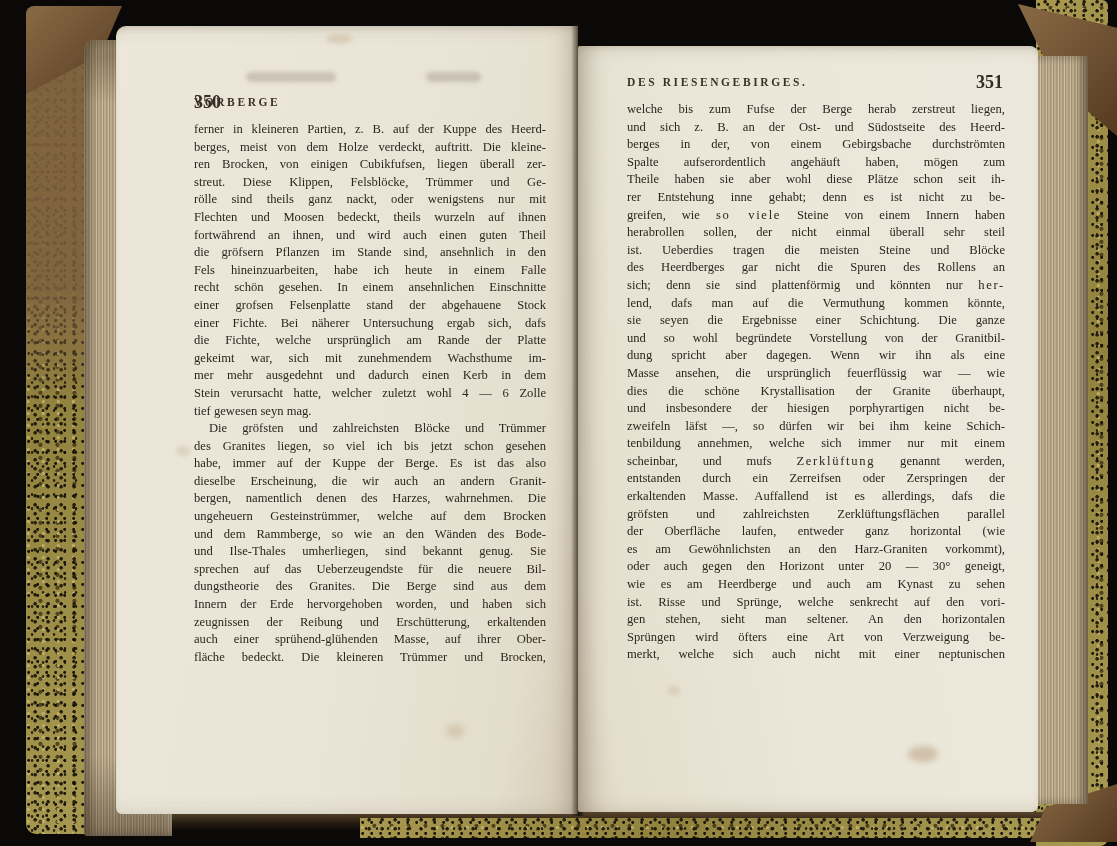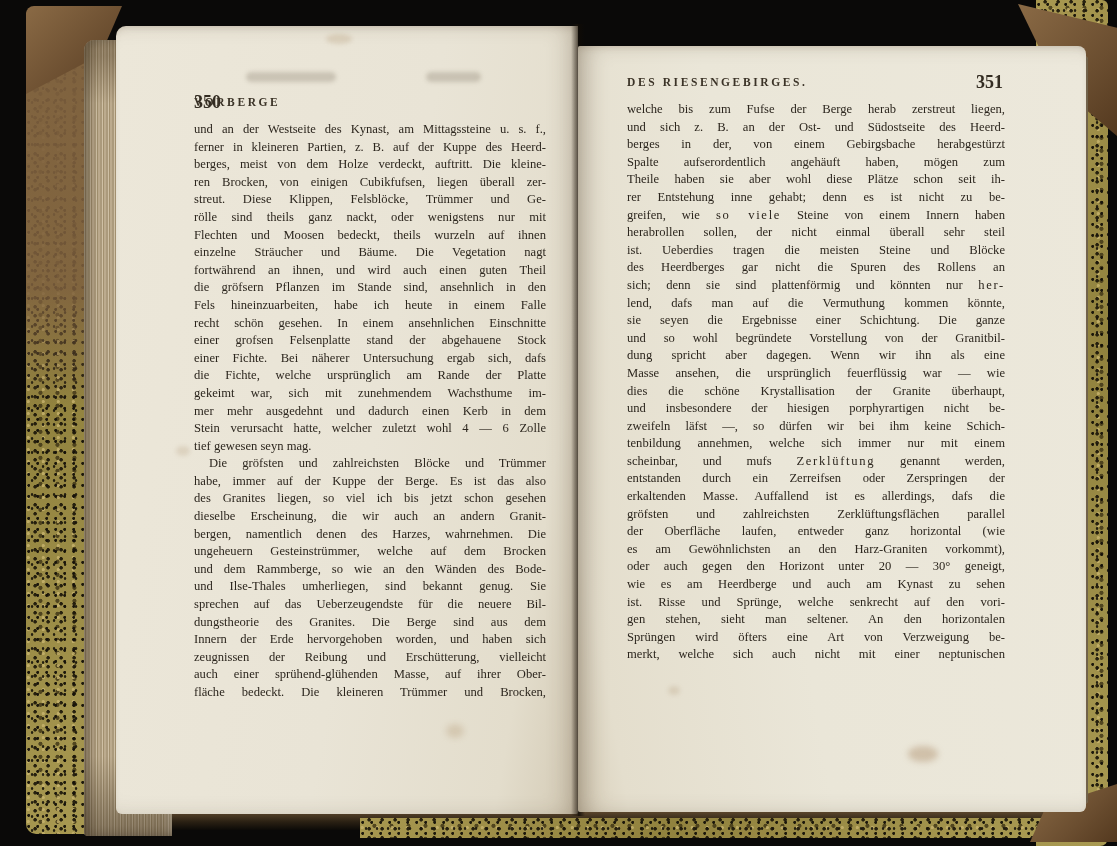--- a/index.html
+++ b/index.html
@@ -56,21 +56,20 @@
     left:116px;top:26px;width:462px;height:788px;
     border-radius:10px 0 2px 6px;
     background:linear-gradient(100deg,#ece7d9 0%,#e9e4d6 55%,#e3ddcc 86%,#d4cbb6 99%);
     box-shadow:inset -14px 0 26px -10px rgba(70,50,28,.38), inset 0 4px 10px -6px rgba(90,70,40,.35);
   }
   .page-right{
     left:578px;top:46px;width:460px;height:766px;
     border-radius:2px 8px 6px 2px;
     background:linear-gradient(260deg,#ece8db 0%,#eae6d8 60%,#e4decd 92%,#d8cfba 100%);
     box-shadow:inset 14px 0 26px -10px rgba(70,50,28,.42), inset 0 4px 10px -6px rgba(90,70,40,.3);
-    padding-left:48px;
   }
   .gutter{position:absolute;left:571px;top:24px;width:14px;height:792px;
     background:linear-gradient(90deg, rgba(40,28,14,0) 0%, rgba(30,22,12,.55) 45%, rgba(15,11,6,.85) 55%, rgba(40,28,14,0) 100%);}
 
   
   .text-block{position:absolute;}
   .page-left  .text-block{left:78px;top:42px;width:352px;margin-top:24px;}
   .page-right .text-block{left:49px;top:26px;width:378px;}
 
   .header{position:relative;height:20px;}
@@ -113,71 +112,69 @@
     <div class="ghost" style="left:310px;top:46px;width:55px;"></div>
     <div class="spot" style="left:210px;top:8px;width:26px;height:10px;background:rgba(150,110,60,.18);filter:blur(2px);"></div>
     <div class="spot" style="left:330px;top:698px;width:18px;height:14px;background:rgba(150,110,60,.2);filter:blur(3px);"></div>
     <div class="spot" style="left:60px;top:420px;width:14px;height:10px;background:rgba(140,100,55,.15);filter:blur(2px);"></div>
     <div class="text-block">
       <div class="header">
         <span class="pageno">350</span>
         <span class="running-head">VORBERGE</span>
       </div>
       <div class="body">
-          <div class="line"><span>und an der Westseite des Kynast, am Mittagssteine u. s. f.,</span></div>
           <div class="line"><span>ferner in kleineren Partien, z. B. auf der Kuppe des Heerd-</span></div>
           <div class="line"><span>berges, meist von dem Holze verdeckt, auftritt.  Die kleine-</span></div>
           <div class="line"><span>ren Brocken, von einigen Cubikfufsen, liegen überall zer-</span></div>
           <div class="line"><span>streut.  Diese Klippen, Felsblöcke, Trümmer und Ge-</span></div>
           <div class="line"><span>rölle sind theils ganz nackt, oder wenigstens nur mit</span></div>
           <div class="line"><span>Flechten und Moosen bedeckt, theils wurzeln auf ihnen</span></div>
-          <div class="line"><span>einzelne Sträucher und Bäume.  Die Vegetation nagt</span></div>
           <div class="line"><span>fortwährend an ihnen, und wird auch einen guten Theil</span></div>
           <div class="line"><span>die gröfsern Pflanzen im Stande sind, ansehnlich in den</span></div>
           <div class="line"><span>Fels hineinzuarbeiten, habe ich heute in einem Falle</span></div>
           <div class="line"><span>recht schön gesehen.  In einem ansehnlichen Einschnitte</span></div>
           <div class="line"><span>einer grofsen Felsenplatte stand der abgehauene Stock</span></div>
           <div class="line"><span>einer Fichte.  Bei näherer Untersuchung ergab sich, dafs</span></div>
           <div class="line"><span>die Fichte, welche ursprünglich am Rande der Platte</span></div>
           <div class="line"><span>gekeimt war, sich mit zunehmendem Wachsthume im-</span></div>
           <div class="line"><span>mer mehr ausgedehnt und dadurch einen Kerb in dem</span></div>
           <div class="line"><span>Stein verursacht hatte, welcher zuletzt wohl 4 — 6 Zolle</span></div>
           <div class="line end"><span>tief gewesen seyn mag.</span></div>
           <div class="line indent"><span>Die gröfsten und zahlreichsten Blöcke und Trümmer</span></div>
+          <div class="line"><span>des Granites liegen, so viel ich bis jetzt schon gesehen</span></div>
           <div class="line"><span>habe, immer auf der Kuppe der Berge.  Es ist das also</span></div>
-          <div class="line"><span>des Granites liegen, so viel ich bis jetzt schon gesehen</span></div>
           <div class="line"><span>dieselbe Erscheinung, die wir auch an andern Granit-</span></div>
           <div class="line"><span>bergen, namentlich denen des Harzes, wahrnehmen.  Die</span></div>
           <div class="line"><span>ungeheuern Gesteinstrümmer, welche auf dem Brocken</span></div>
           <div class="line"><span>und dem Rammberge, so wie an den Wänden des Bode-</span></div>
           <div class="line"><span>und Ilse-Thales umherliegen, sind bekannt genug.  Sie</span></div>
           <div class="line"><span>sprechen auf das Ueberzeugendste für die neuere Bil-</span></div>
           <div class="line"><span>dungstheorie des Granites.  Die Berge sind aus dem</span></div>
           <div class="line"><span>Innern der Erde hervorgehoben worden, und haben sich</span></div>
-          <div class="line"><span>zeugnissen der Reibung und Erschütterung, vielleicht</span></div>
+          <div class="line"><span>zeugnissen der Reibung und Erschütterung, erkaltenden</span></div>
           <div class="line"><span>auch einer sprühend-glühenden Masse, auf ihrer Ober-</span></div>
           <div class="line"><span>fläche bedeckt.  Die kleineren Trümmer und Brocken,</span></div>
         </div>
     </div>
   </div>
 
   <div class="gutter"></div>
 
   <div class="page page-right">
     <div class="spot" style="left:330px;top:700px;width:30px;height:16px;background:rgba(140,95,45,.28);filter:blur(3px);"></div>
     <div class="spot" style="left:90px;top:640px;width:12px;height:9px;background:rgba(140,100,55,.15);filter:blur(2px);"></div>
     <div class="text-block">
       <div class="header">
         <span class="running-head">DES RIESENGEBIRGES.</span>
         <span class="pageno">351</span>
       </div>
       <div class="body">
           <div class="line"><span>welche bis zum Fufse der Berge herab zerstreut liegen,</span></div>
           <div class="line"><span>und sich z. B. an der Ost- und Südostseite des Heerd-</span></div>
-          <div class="line"><span>berges in der, von einem Gebirgsbache herabgestürzt</span></div>
+          <div class="line"><span>berges in der, von einem Gebirgsbache durchströmten</span></div>
           <div class="line"><span>Spalte aufserordentlich angehäuft haben, mögen zum</span></div>
           <div class="line"><span>Theile haben sie aber wohl diese Plätze schon seit ih-</span></div>
           <div class="line"><span>rer Entstehung inne gehabt; denn es ist nicht zu be-</span></div>
           <div class="line"><span>greifen, wie </span><span class="sperr">so viele</span><span> Steine von einem Innern haben</span></div>
           <div class="line"><span>herabrollen sollen, der nicht einmal überall sehr steil</span></div>
           <div class="line"><span>ist.  Ueberdies tragen die meisten Steine und Blöcke</span></div>
           <div class="line"><span>des Heerdberges gar nicht die Spuren des Rollens an</span></div>
           <div class="line"><span>sich; denn sie sind plattenförmig und könnten nur </span><span class="sperr">her-</span></div>
           <div class="line"><span>lend, dafs man auf die Vermuthung kommen könnte,</span></div>
           <div class="line"><span>sie seyen die Ergebnisse einer Schichtung.  Die ganze</span></div>

